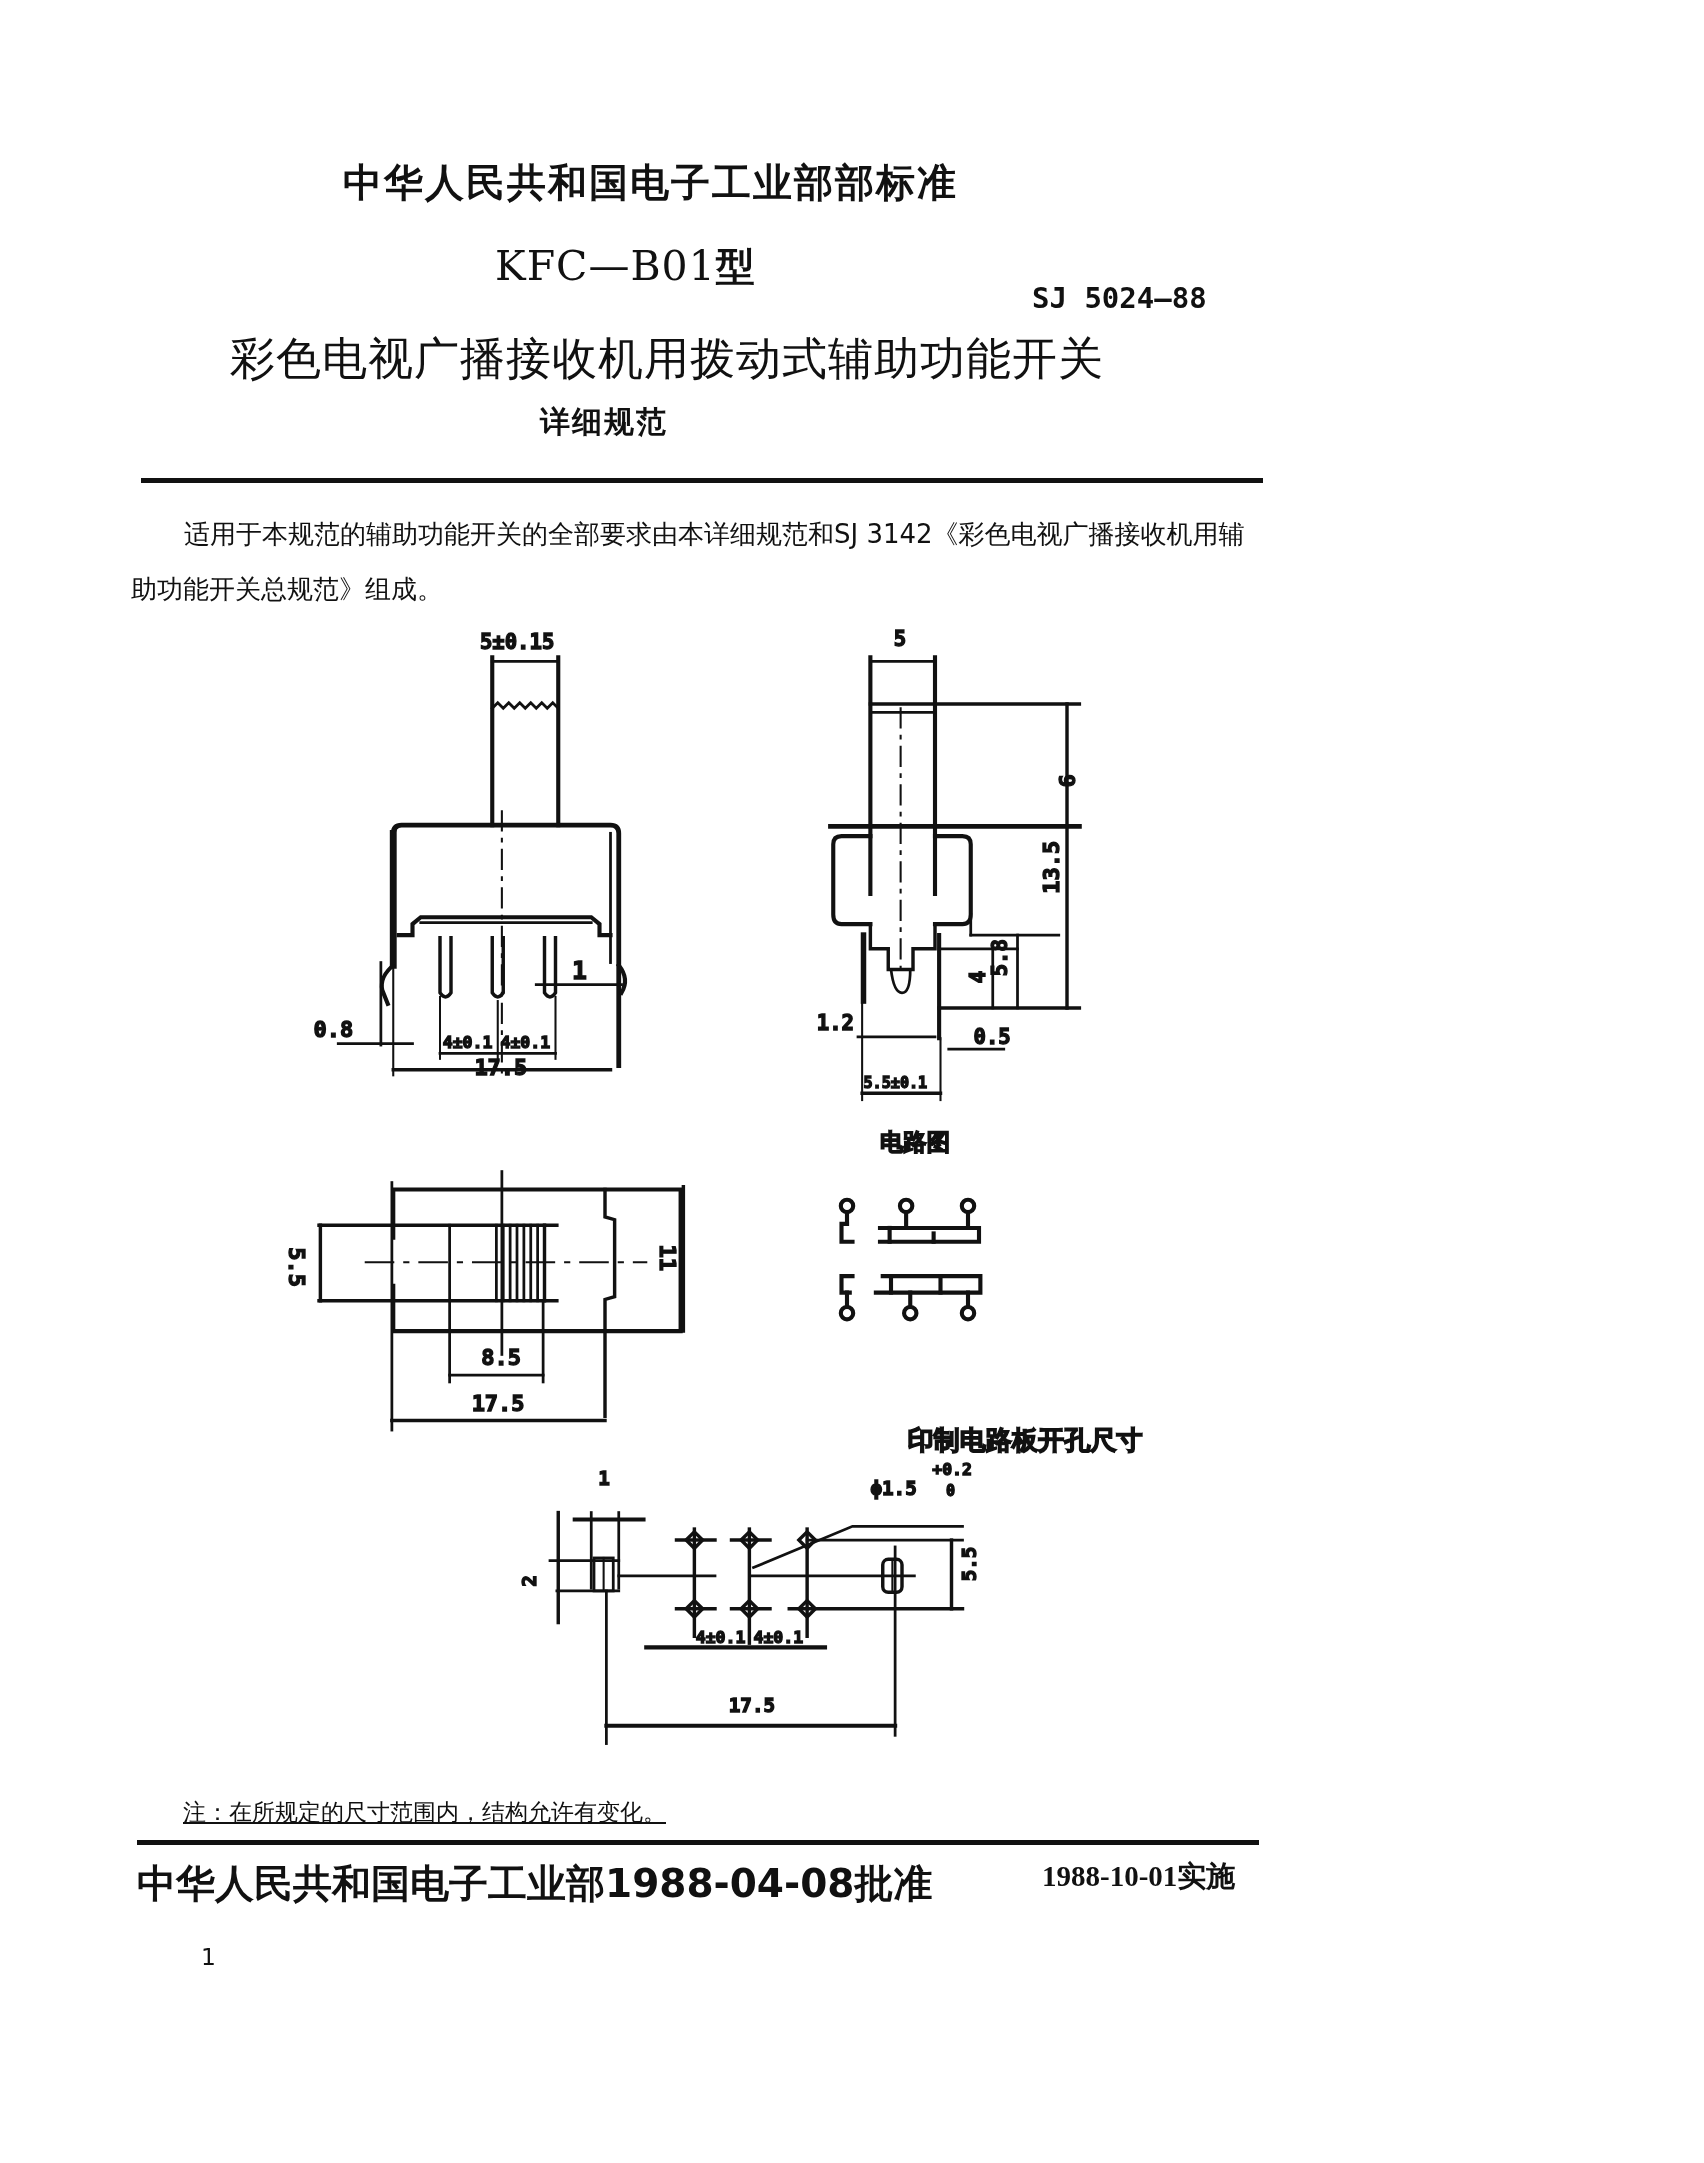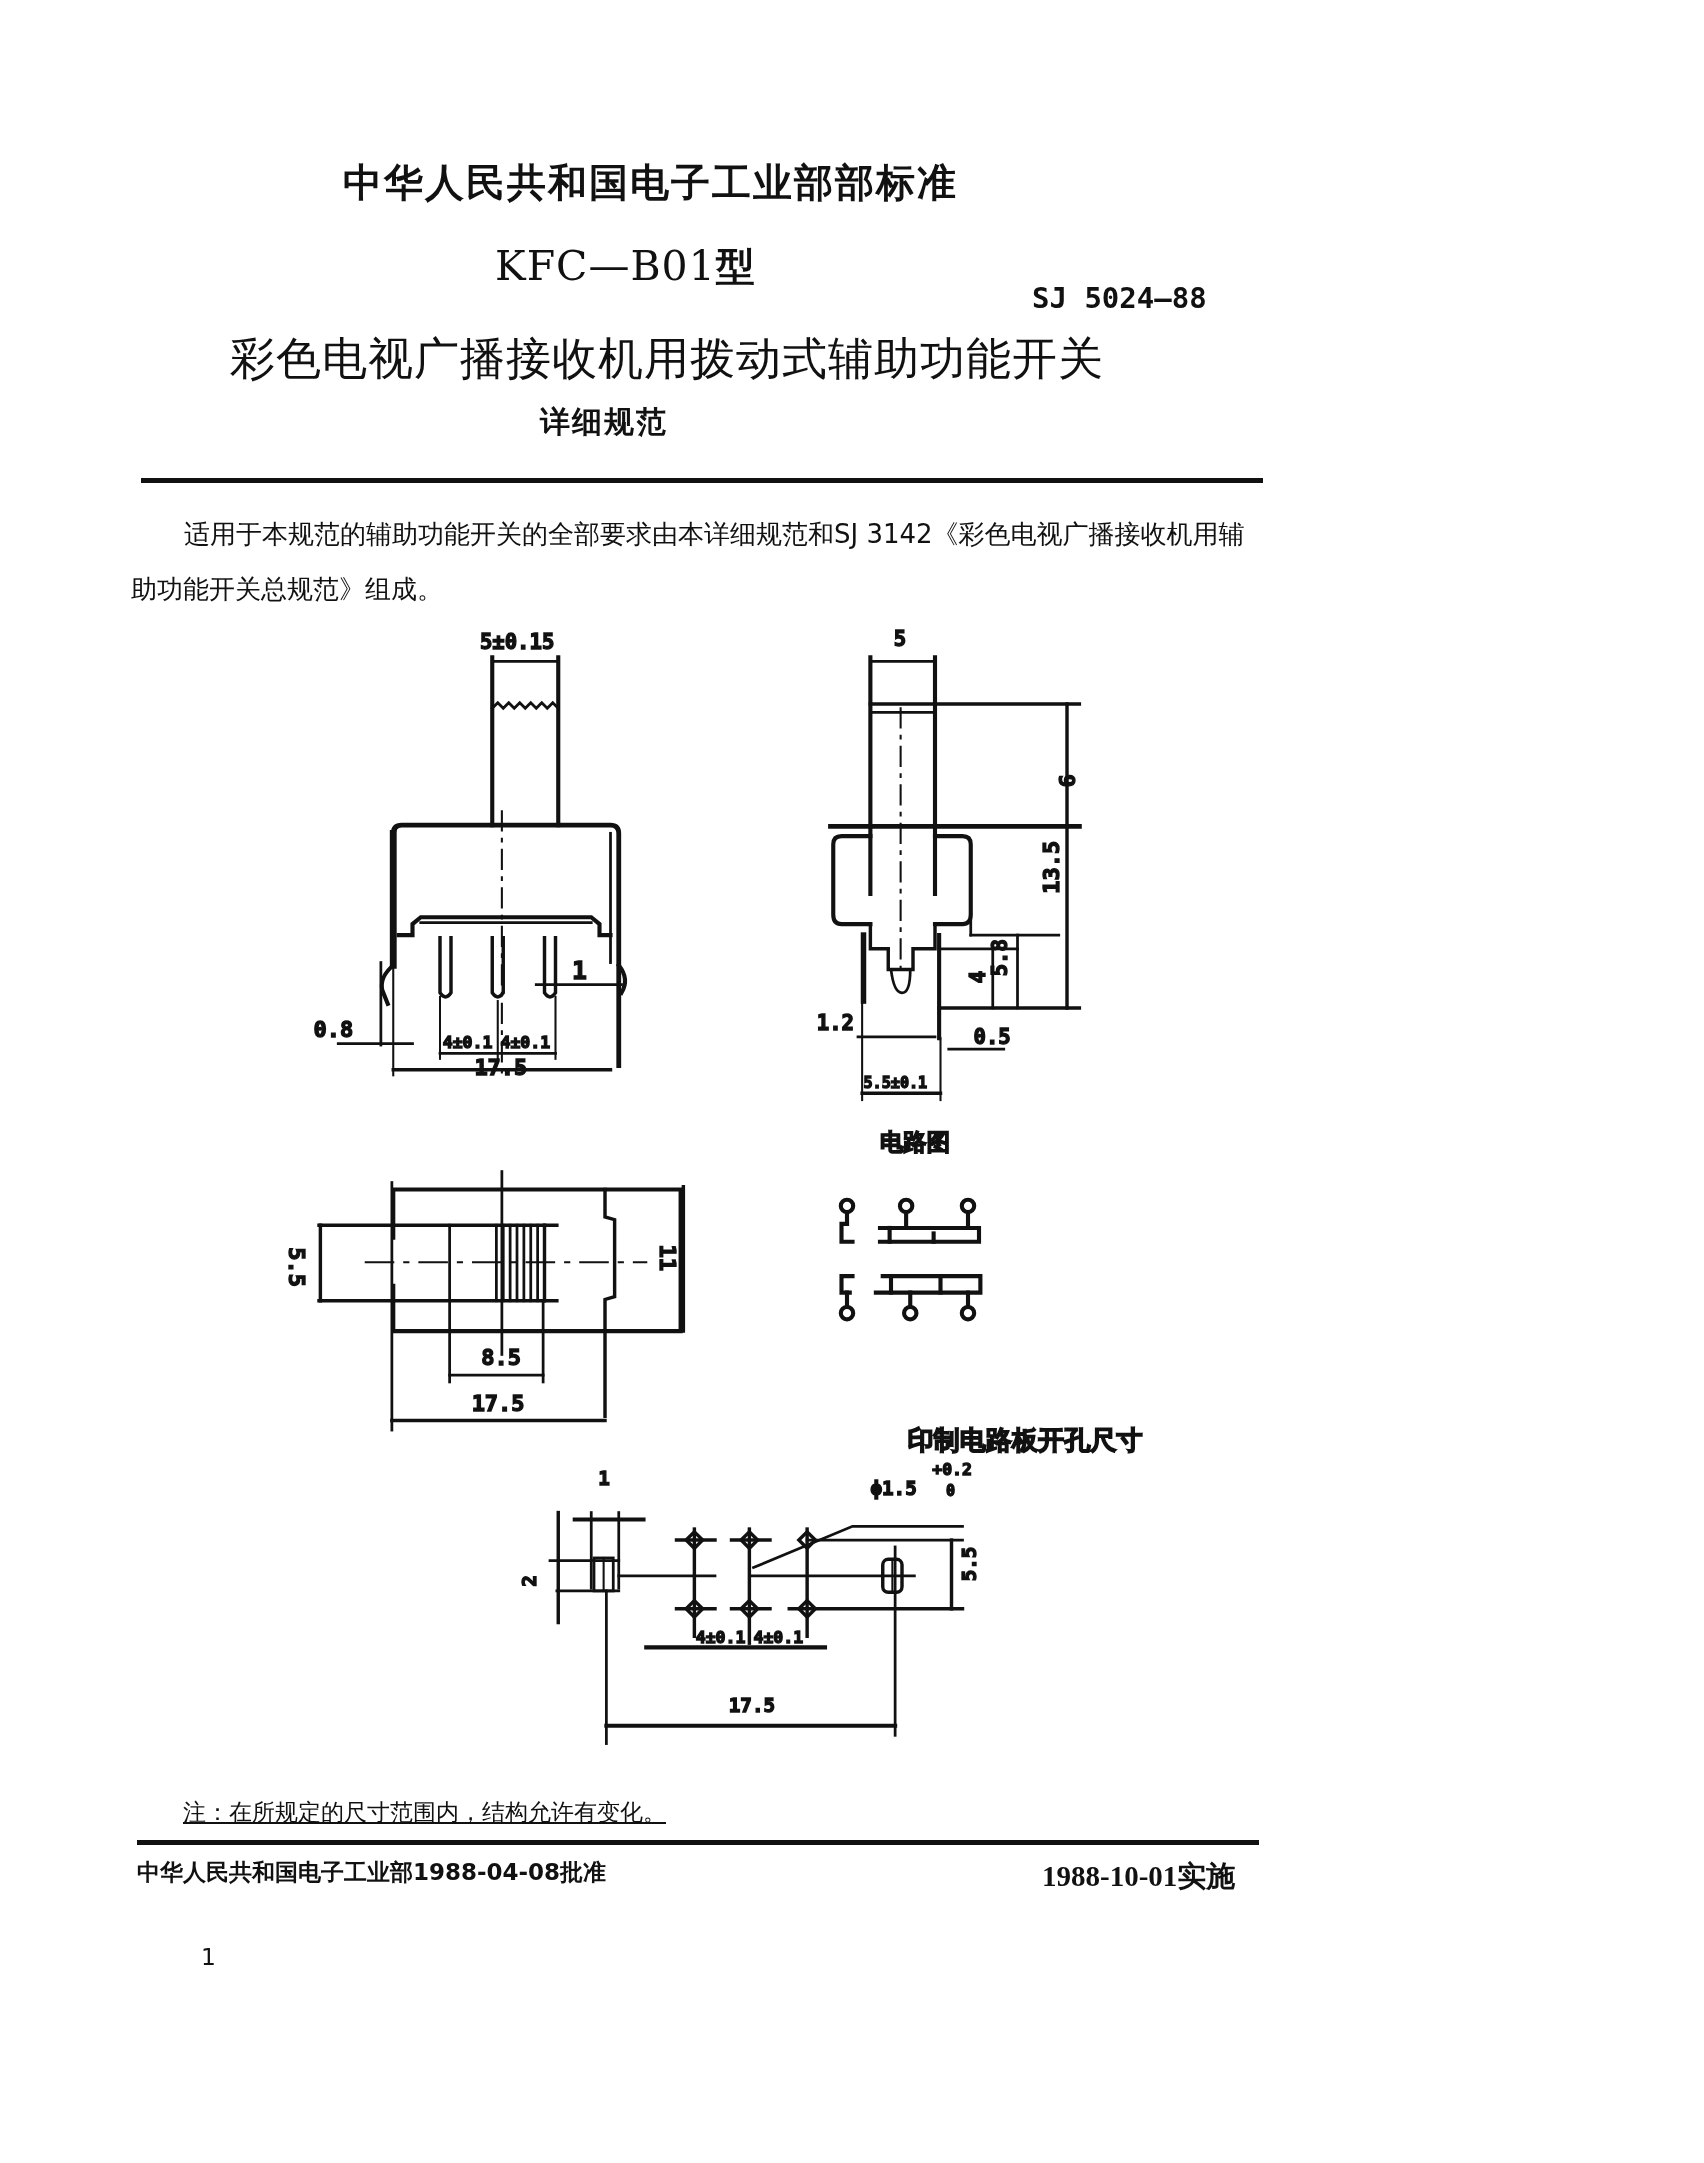--- a/index.html
+++ b/index.html
@@ -11,21 +11,21 @@
   .model { left: 495px; top: 240px; font-family: "DejaVu Serif", serif; font-size: 41px; letter-spacing: 1px; }
   .model .suffix { font-family: "DejaVu Sans", sans-serif; font-weight: bold; font-size: 39px; }
   .stdno { left: 1032px; top: 281px; font-family: "DejaVu Sans Mono", monospace; font-weight: bold; font-size: 29px; }
   .title1 { left: 230px; top: 329px; font-size: 45px; font-weight: normal; letter-spacing: 1px; }
   .title2 { left: 540px; top: 402px; font-size: 30px; font-weight: bold; letter-spacing: 2px; }
   .rule { position: absolute; height: 4.9px; background: #111; }
   .rule-top { left: 141px; top: 478px; width: 1122px; }
   .rule-foot { left: 137px; top: 1840px; width: 1122px; }
   .para { left: 131px; top: 507px; width: 1122px; font-size: 26px; line-height: 55px; white-space: normal; text-indent: 53px; }
   .note { left: 183px; top: 1797px; font-size: 23px; text-decoration: underline; }
-  .foot-left { left: 137px; top: 1857px; font-size: 23px; font-weight: bold; }
+  .foot-left { left: 137px; top: 1857px; font-size: 39px; font-weight: bold; }
   .foot-right { left: 1042px; top: 1857px; font-size: 29px; font-weight: bold; font-family: Liberation Serif, serif; }
   .pagenum { left: 201px; top: 1943px; font-size: 23.4px; }
   svg.drawing { position: absolute; left: 0; top: 0; }
   svg text { font-family: "DejaVu Sans Mono", monospace; font-weight: bold; fill: #111; }
   svg .cjk { font-family: "DejaVu Sans", sans-serif; }
 </style>
 </head>
 <body>
 
 <div class="page">

